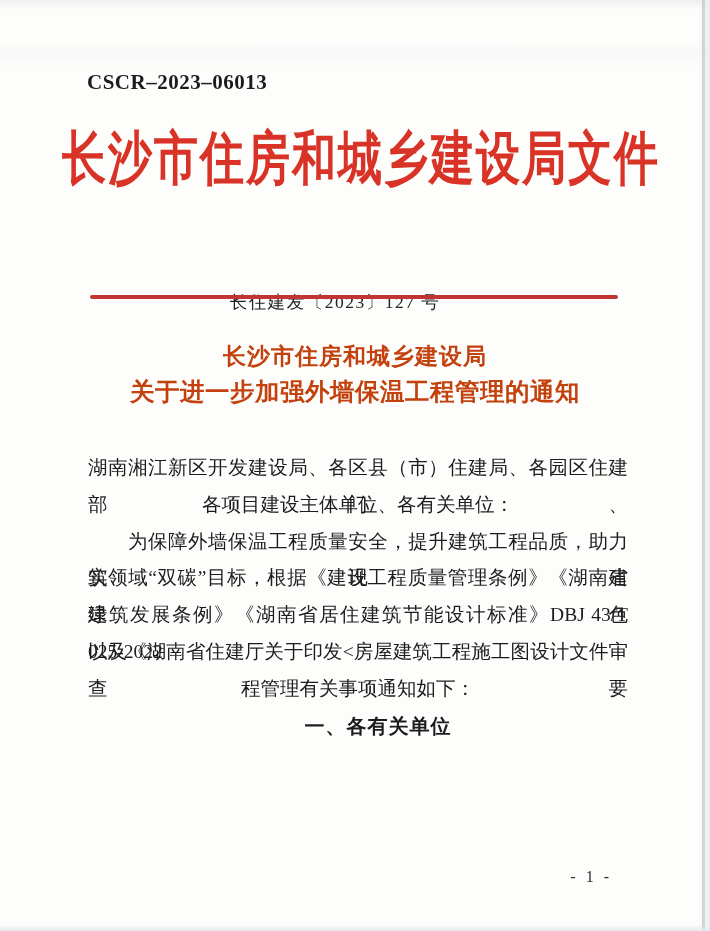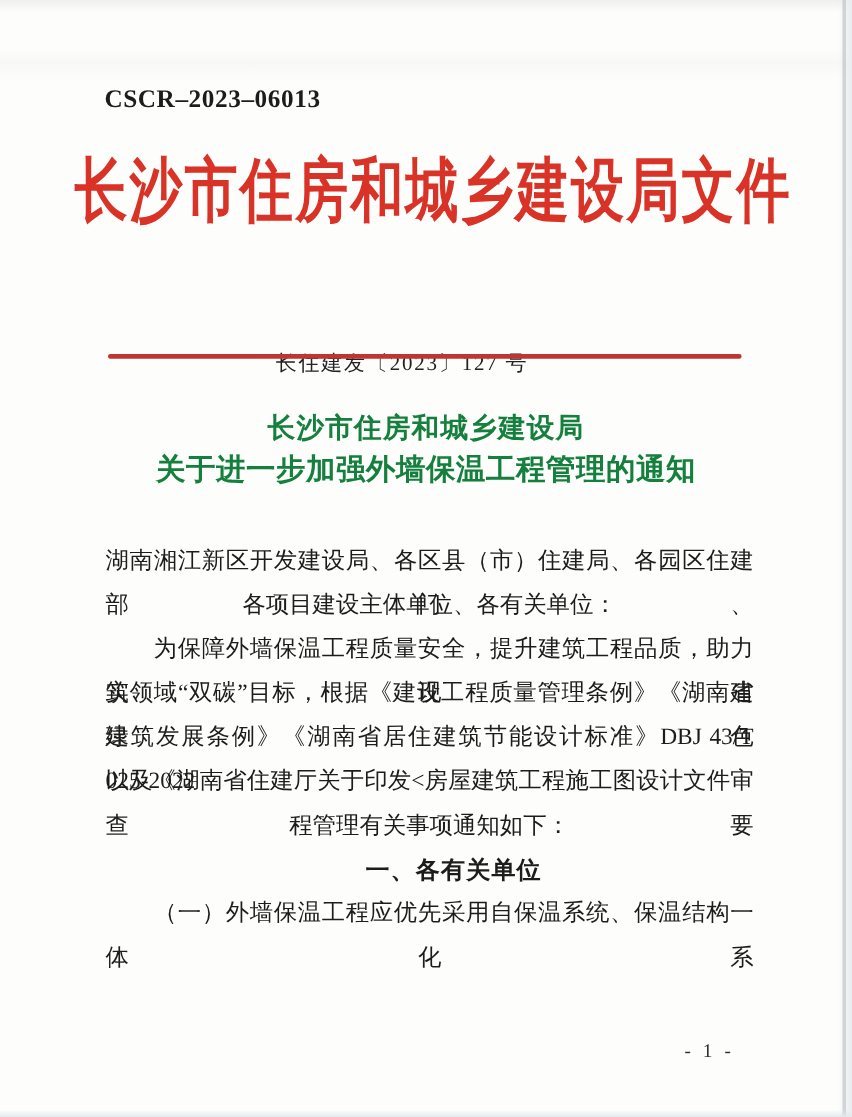--- a/index.html
+++ b/index.html
@@ -64,21 +64,21 @@
     font-size:17.5px;letter-spacing:1.5px;color:#222;margin-top:28px;
   }
   .red-rule{
     position:absolute;left:90px;top:295px;
     width:528px;height:4px;
     background:var(--rule);
     border-radius:2px;
   }
   .doc-title{
     position:absolute;left:0;right:0;top:340px;
-    text-align:center;font-weight:700;color:#15803d;
+    text-align:center;font-weight:700;color:#c2410c;
   }
   .doc-title .t1{font-size:23px;line-height:33px;letter-spacing:1px;}
   .doc-title .t2{font-size:24.5px;line-height:37px;letter-spacing:.5px;}
 
   .body-text{
     position:absolute;left:88px;top:450px;width:540px;
     font-size:19.5px;color:#1c1c1c;
   }
   .line{
     height:36.8px;line-height:36.8px;
@@ -124,18 +124,17 @@
 
   <div class="body-text">
     <div class="line jf">湖南湘江新区开发建设局、各区县（市）住建局、各园区住建部门、</div>
     <div class="line">各项目建设主体单位、各有关单位：</div>
     <div class="line jf ind">为保障外墙保温工程质量安全，提升建筑工程品质，助力实现建</div>
     <div class="line jf">筑领域“双碳”目标，根据《建设工程质量管理条例》《湖南省绿色</div>
     <div class="line jf">建筑发展条例》《湖南省居住建筑节能设计标准》DBJ 43/T 025-2022</div>
     <div class="line jf">以及《湖南省住建厅关于印发&lt;房屋建筑工程施工图设计文件审查要</div>
     <div class="line">程管理有关事项通知如下：</div>
     <div class="line heading ind">一、各有关单位</div>
-    <div class="line jf ind">（一）外墙保温工程应优先采用自保温系统、保温结构一体化系</div>
   </div>
 
   <div class="page-number">- 1 -</div>
 
 </div>
 
 </body></html>

